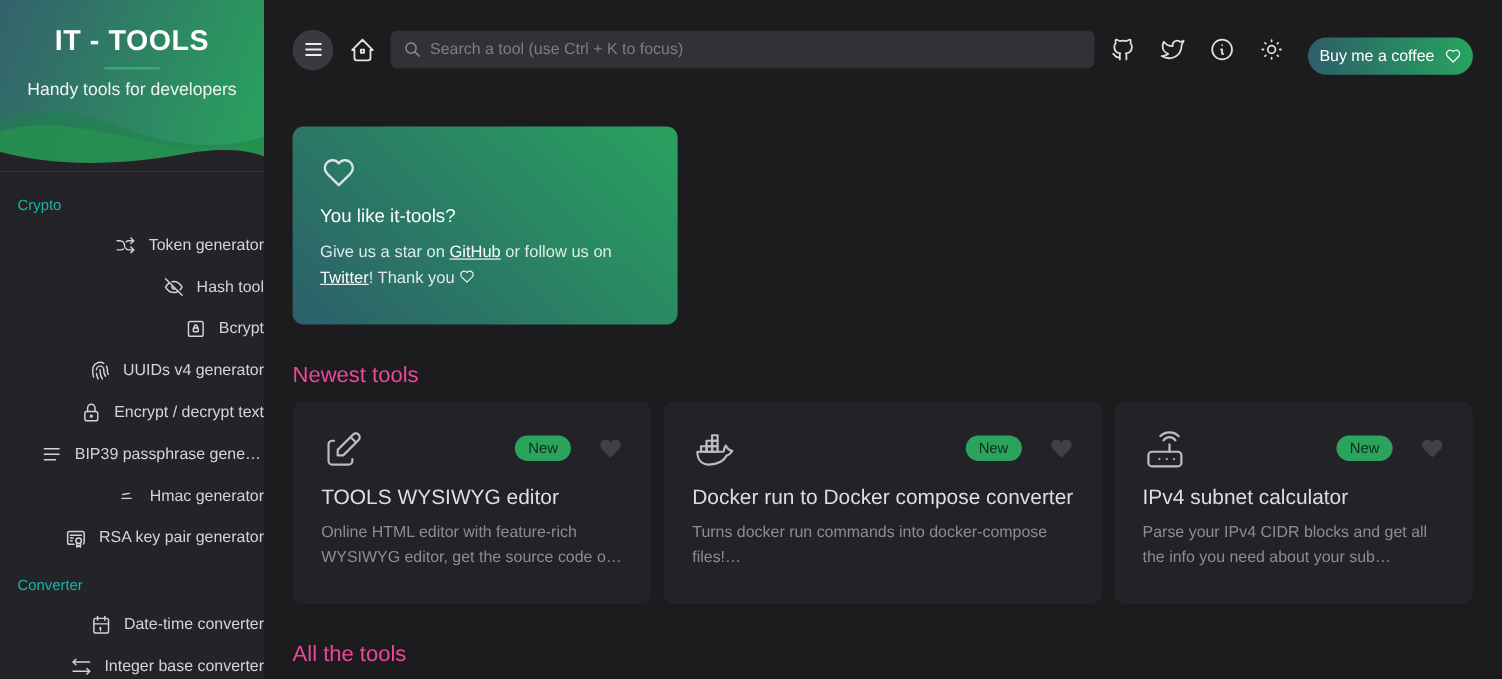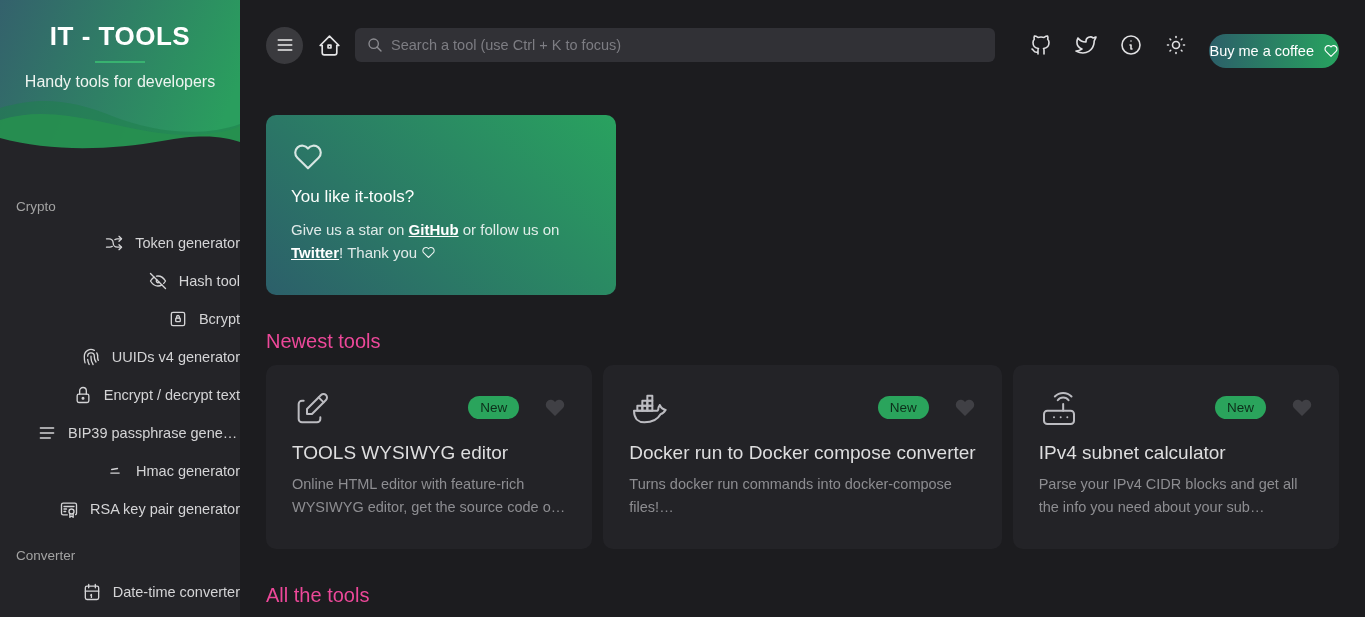--- a/index.html
+++ b/index.html
@@ -28,21 +28,21 @@
     padding-top: 21px;
     font-size: 26px; font-weight: 700; color: #ffffff; letter-spacing: .5px;
   }
   .side-divider { width: 50px; height: 2px; background: #38b270; margin: 9px auto 10px; }
   .side-subtitle { font-size: 16px; color: #eef4f0; font-weight: 400; }
   .waves { position: absolute; left: 0; bottom: -1px; width: 100%; height: 62px; }
 
   nav { padding-top: 24px; }
   .section-label {
     padding-left: 16px; margin-bottom: 10px;
-    color: #a3a3a3; font-size: 13.5px; margin-top: 20px;
+    color: #14b8a6; font-size: 13.5px;
   }
   .section + .section { margin-top: 16px; }
   .side-item {
     height: 38px; display: flex; align-items: center;
     padding-left: 33px; gap: 11px; cursor: pointer;
     color: #d4d4d6; font-size: 14.5px; justify-content: flex-end;
   }
   .side-item svg { width: 20px; height: 20px; stroke: #d4d4d6; stroke-width: 1.6; }
   .side-item .lbl {
     max-width: 172px; white-space: nowrap; overflow: hidden; text-overflow: ellipsis;
@@ -68,40 +68,40 @@
   .search svg { width: 16px; height: 16px; stroke: #8d8d92; stroke-width: 2; }
   .search input {
     flex: 1; background: transparent; border: none; outline: none;
     color: #dcdcde; font-size: 14.5px; font-family: inherit;
   }
   .search input::placeholder { color: #7d7d83; }
   .topbar-right { margin-left: auto; display: flex; align-items: center; gap: 21px; }
   .icon-btn { background: none; border: none; cursor: pointer; padding: 0; }
   .icon-btn svg { width: 24px; height: 24px; stroke: #e0e0e2; stroke-width: 1.6; }
   .coffee-btn {
-    height: 34px; padding: 0 0; border: none; cursor: pointer;
+    height: 34px; padding: 0 10px; border: none; cursor: pointer;
     border-radius: 17px; display: flex; align-items: center; gap: 9px;
     background: linear-gradient(90deg, #2c5f69 0%, #27a35f 100%);
     color: #ffffff; font-size: 14.5px; font-family: inherit; margin-top: 12px;
   }
   .coffee-btn svg { width: 16px; height: 16px; stroke: #ffffff; stroke-width: 1.7; }
 
   
   .promo {
     margin-top: 25px; width: 350px; height: 180px;
     border-radius: 10px; padding: 25px 25px;
     background: linear-gradient(43deg, #2c5f6a 0%, #29a25f 100%);
   }
   .promo-heart svg { width: 34px; height: 34px; stroke: rgba(255,255,255,.82); stroke-width: 1.5; }
   .promo-title { margin-top: 13px; font-size: 17px; font-weight: 400; color: #fafdfb; }
   .promo-text {
     margin-top: 11px; font-size: 15px; line-height: 23px;
     color: rgba(255,255,255,.85); max-width: 300px;
   }
-  .promo-text a { color: #ffffff; font-weight: 700; text-decoration: underline; cursor: pointer; margin-top: 40px; }
+  .promo-text a { color: #ffffff; font-weight: 400; text-decoration: underline; cursor: pointer; margin-top: 40px; }
   .promo-text svg {
     display: inline-block; width: 15px; height: 15px; vertical-align: -2px;
     stroke: rgba(255,255,255,.9); stroke-width: 1.7;
   }
 
   .section-heading { margin-top: 35px; font-size: 20px; font-weight: 400; color: #ec4899; }
 
   
   .cards { margin-top: 12px; display: grid; grid-template-columns: repeat(3, 1fr); gap: 11px; }
   .card {

